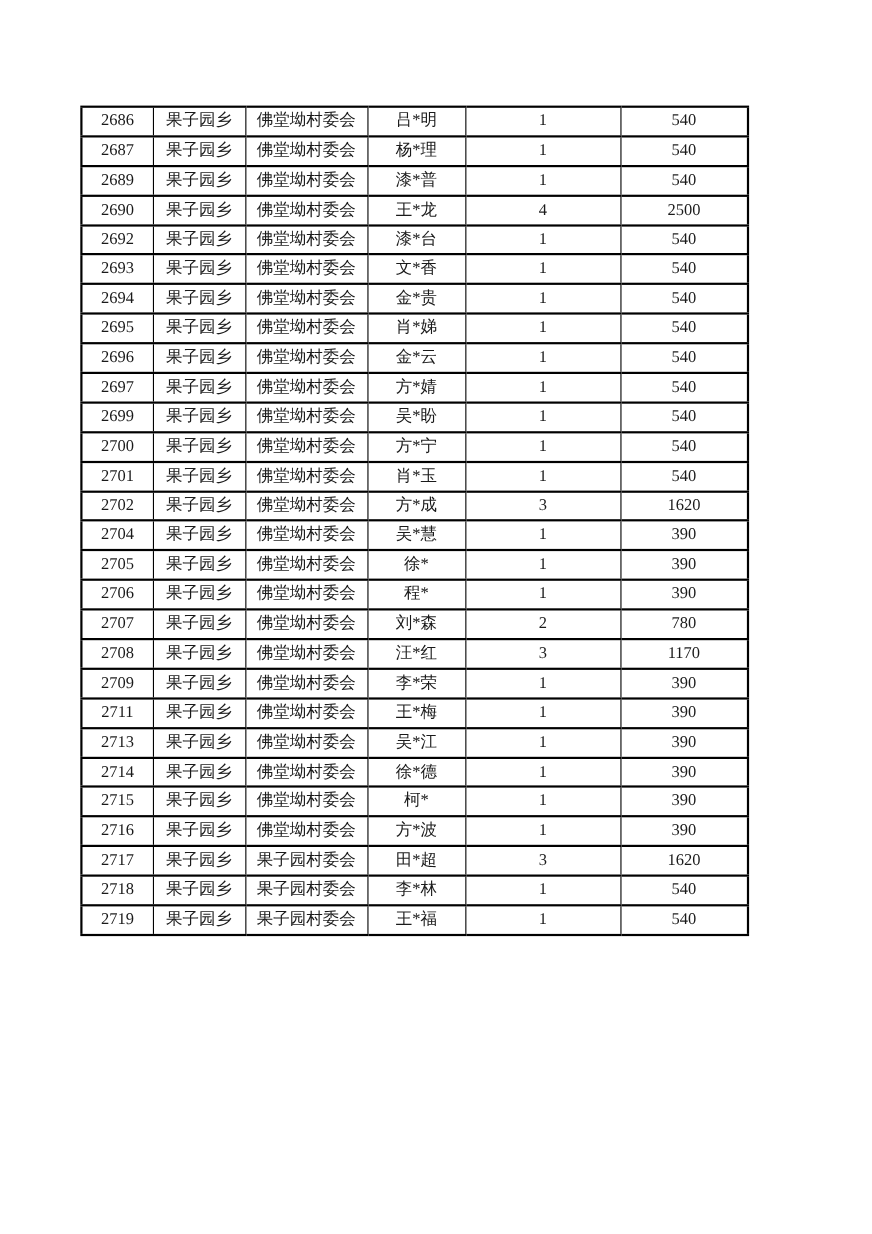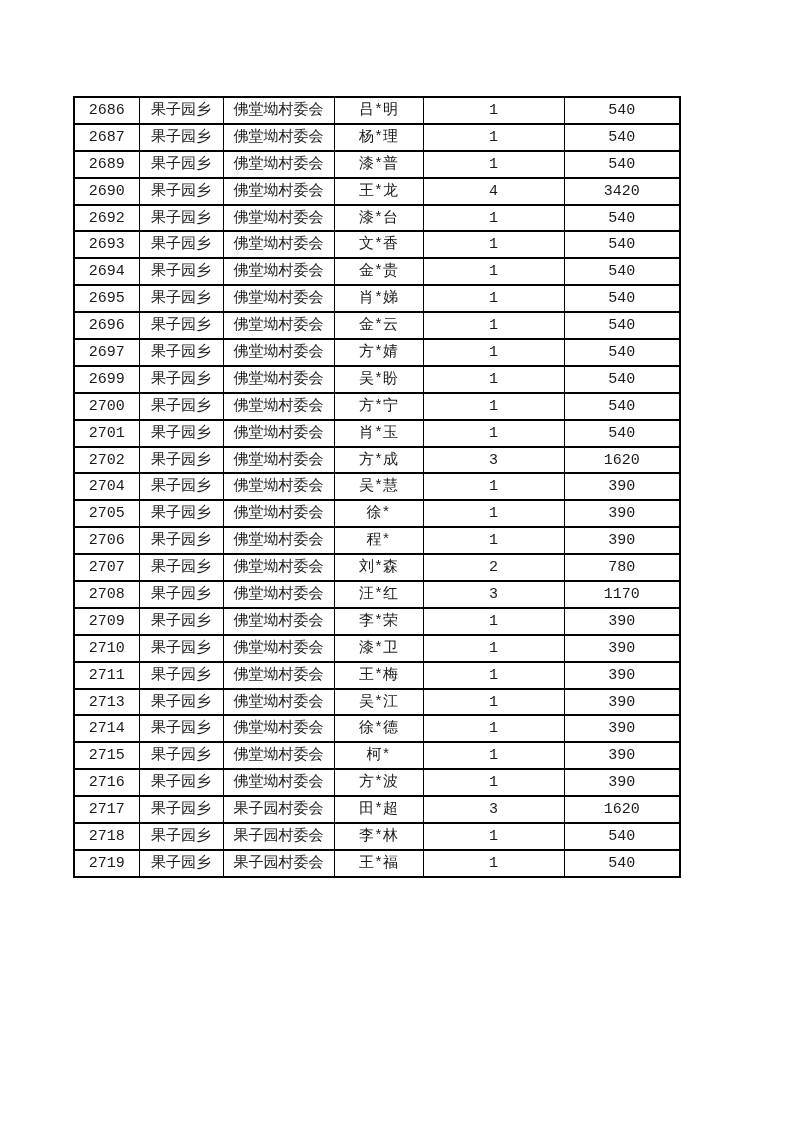--- a/index.html
+++ b/index.html
@@ -6,21 +6,21 @@
     margin: 0;
     padding: 0;
     background: #ffffff;
   }
   .page {
     position: relative;
     width: 793px;
     height: 1122px;
     background: #ffffff;
     overflow: hidden;
-    font-family: Liberation Mono, monospace;
+    font-family: Liberation Serif, serif;
     color: #1a1a1a;
   }
   table.grid {
     position: absolute;
     left: 73px;
     top: 96px;
     width: 606px;
     border-collapse: collapse;
     table-layout: fixed;
     border: 2px solid #000000;
@@ -83,21 +83,21 @@
           <td>漆*普</td>
           <td>1</td>
           <td>540</td>
         </tr>
         <tr>
           <td>2690</td>
           <td>果子园乡</td>
           <td>佛堂坳村委会</td>
           <td>王*龙</td>
           <td>4</td>
-          <td>3420</td>
+          <td>2500</td>
         </tr>
         <tr>
           <td>2692</td>
           <td>果子园乡</td>
           <td>佛堂坳村委会</td>
           <td>漆*台</td>
           <td>1</td>
           <td>540</td>
         </tr>
         <tr>
@@ -210,28 +210,20 @@
           <td>佛堂坳村委会</td>
           <td>汪*红</td>
           <td>3</td>
           <td>1170</td>
         </tr>
         <tr>
           <td>2709</td>
           <td>果子园乡</td>
           <td>佛堂坳村委会</td>
           <td>李*荣</td>
-          <td>1</td>
-          <td>390</td>
-        </tr>
-        <tr>
-          <td>2710</td>
-          <td>果子园乡</td>
-          <td>佛堂坳村委会</td>
-          <td>漆*卫</td>
           <td>1</td>
           <td>390</td>
         </tr>
         <tr>
           <td>2711</td>
           <td>果子园乡</td>
           <td>佛堂坳村委会</td>
           <td>王*梅</td>
           <td>1</td>
           <td>390</td>

